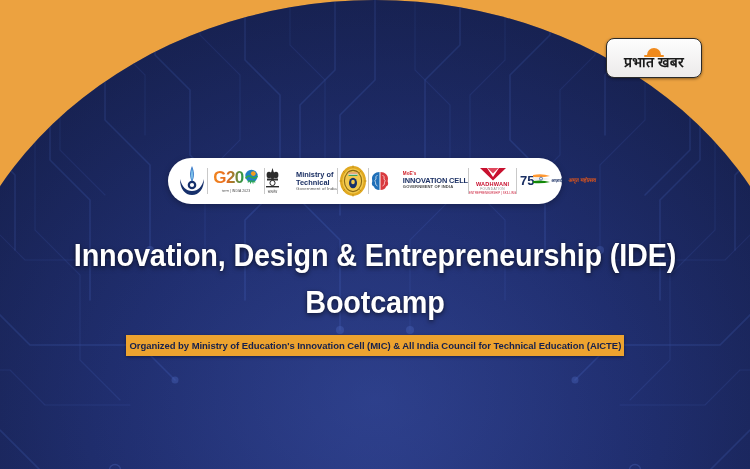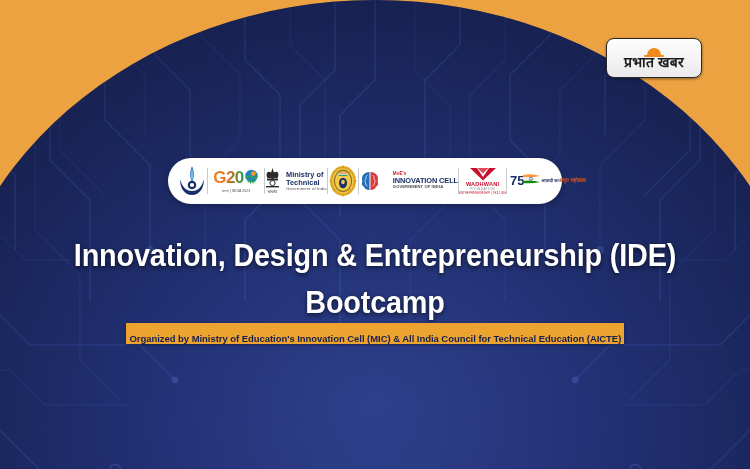--- a/index.html
+++ b/index.html
@@ -125,21 +125,21 @@
   .g20-txt {
     font-family:"Liberation Sans", sans-serif;
     font-weight:bold; font-size:17px;
     background:linear-gradient(90deg,#f1871f 0%,#e8691d 45%,#1f9d4e 100%);
     -webkit-background-clip:text; background-clip:text; color:transparent;
     letter-spacing:-.5px;
   }
   .g20-sub {
     font-size:3.4px; color:#4a4a4a; letter-spacing:.1px; margin-top:2px; white-space:nowrap;
   }
-  .moe { display:flex; align-items:center; gap:6px; }
+  .moe { display:flex; align-items:center; gap:16px; }
   .moe-txt { line-height:1.05; }
   .moe-l1 { font-size:7.4px; font-weight:bold; color:#1a2f63; white-space:nowrap; }
   .moe-l2 { font-size:7.4px; font-weight:bold; color:#1a2f63; white-space:nowrap; }
   .moe-l3 { font-size:4.3px; color:#555; white-space:nowrap; letter-spacing:.1px; }
   .mic { display:flex; align-items:center; gap:12px; }
   .mic-txt { line-height:1.08; }
   .mic-l1 { font-size:4.6px; font-weight:bold; color:#d02028; white-space:nowrap; }
   .mic-l2 { font-size:7.4px; font-weight:bold; color:#1a2f63; white-space:nowrap; letter-spacing:-.1px; }
   .mic-l3 { font-size:4.1px; font-weight:bold; color:#4a4a4a; white-space:nowrap; letter-spacing:.1px; }
   .wad { display:flex; flex-direction:column; align-items:center; line-height:1; }
@@ -163,24 +163,24 @@
     letter-spacing:-.2px;
     transform:scaleX(.93);
     text-shadow:0 2px 5px rgba(0,0,0,.55), 0 0 2px rgba(0,0,0,.4);
     white-space:nowrap;
   }
   .headline .l2 { display:block; }
 
   
   .org-bar {
     position:absolute;
-    left:126px; top:323px;
+    left:126px; top:335px;
     width:498px; height:21px;
     background:#eda32f;
-    display:flex; align-items:flex-end; justify-content:center;
+    display:flex; align-items:center; justify-content:center;
     box-shadow:0 1px 3px rgba(0,0,0,.4);
   }
   .org-bar span {
     font-family:"Liberation Sans", sans-serif;
     font-weight:bold;
     font-size:9.6px;
     color:#15204d;
     letter-spacing:-.05px;
     white-space:nowrap;
     transform:scaleX(.99);

